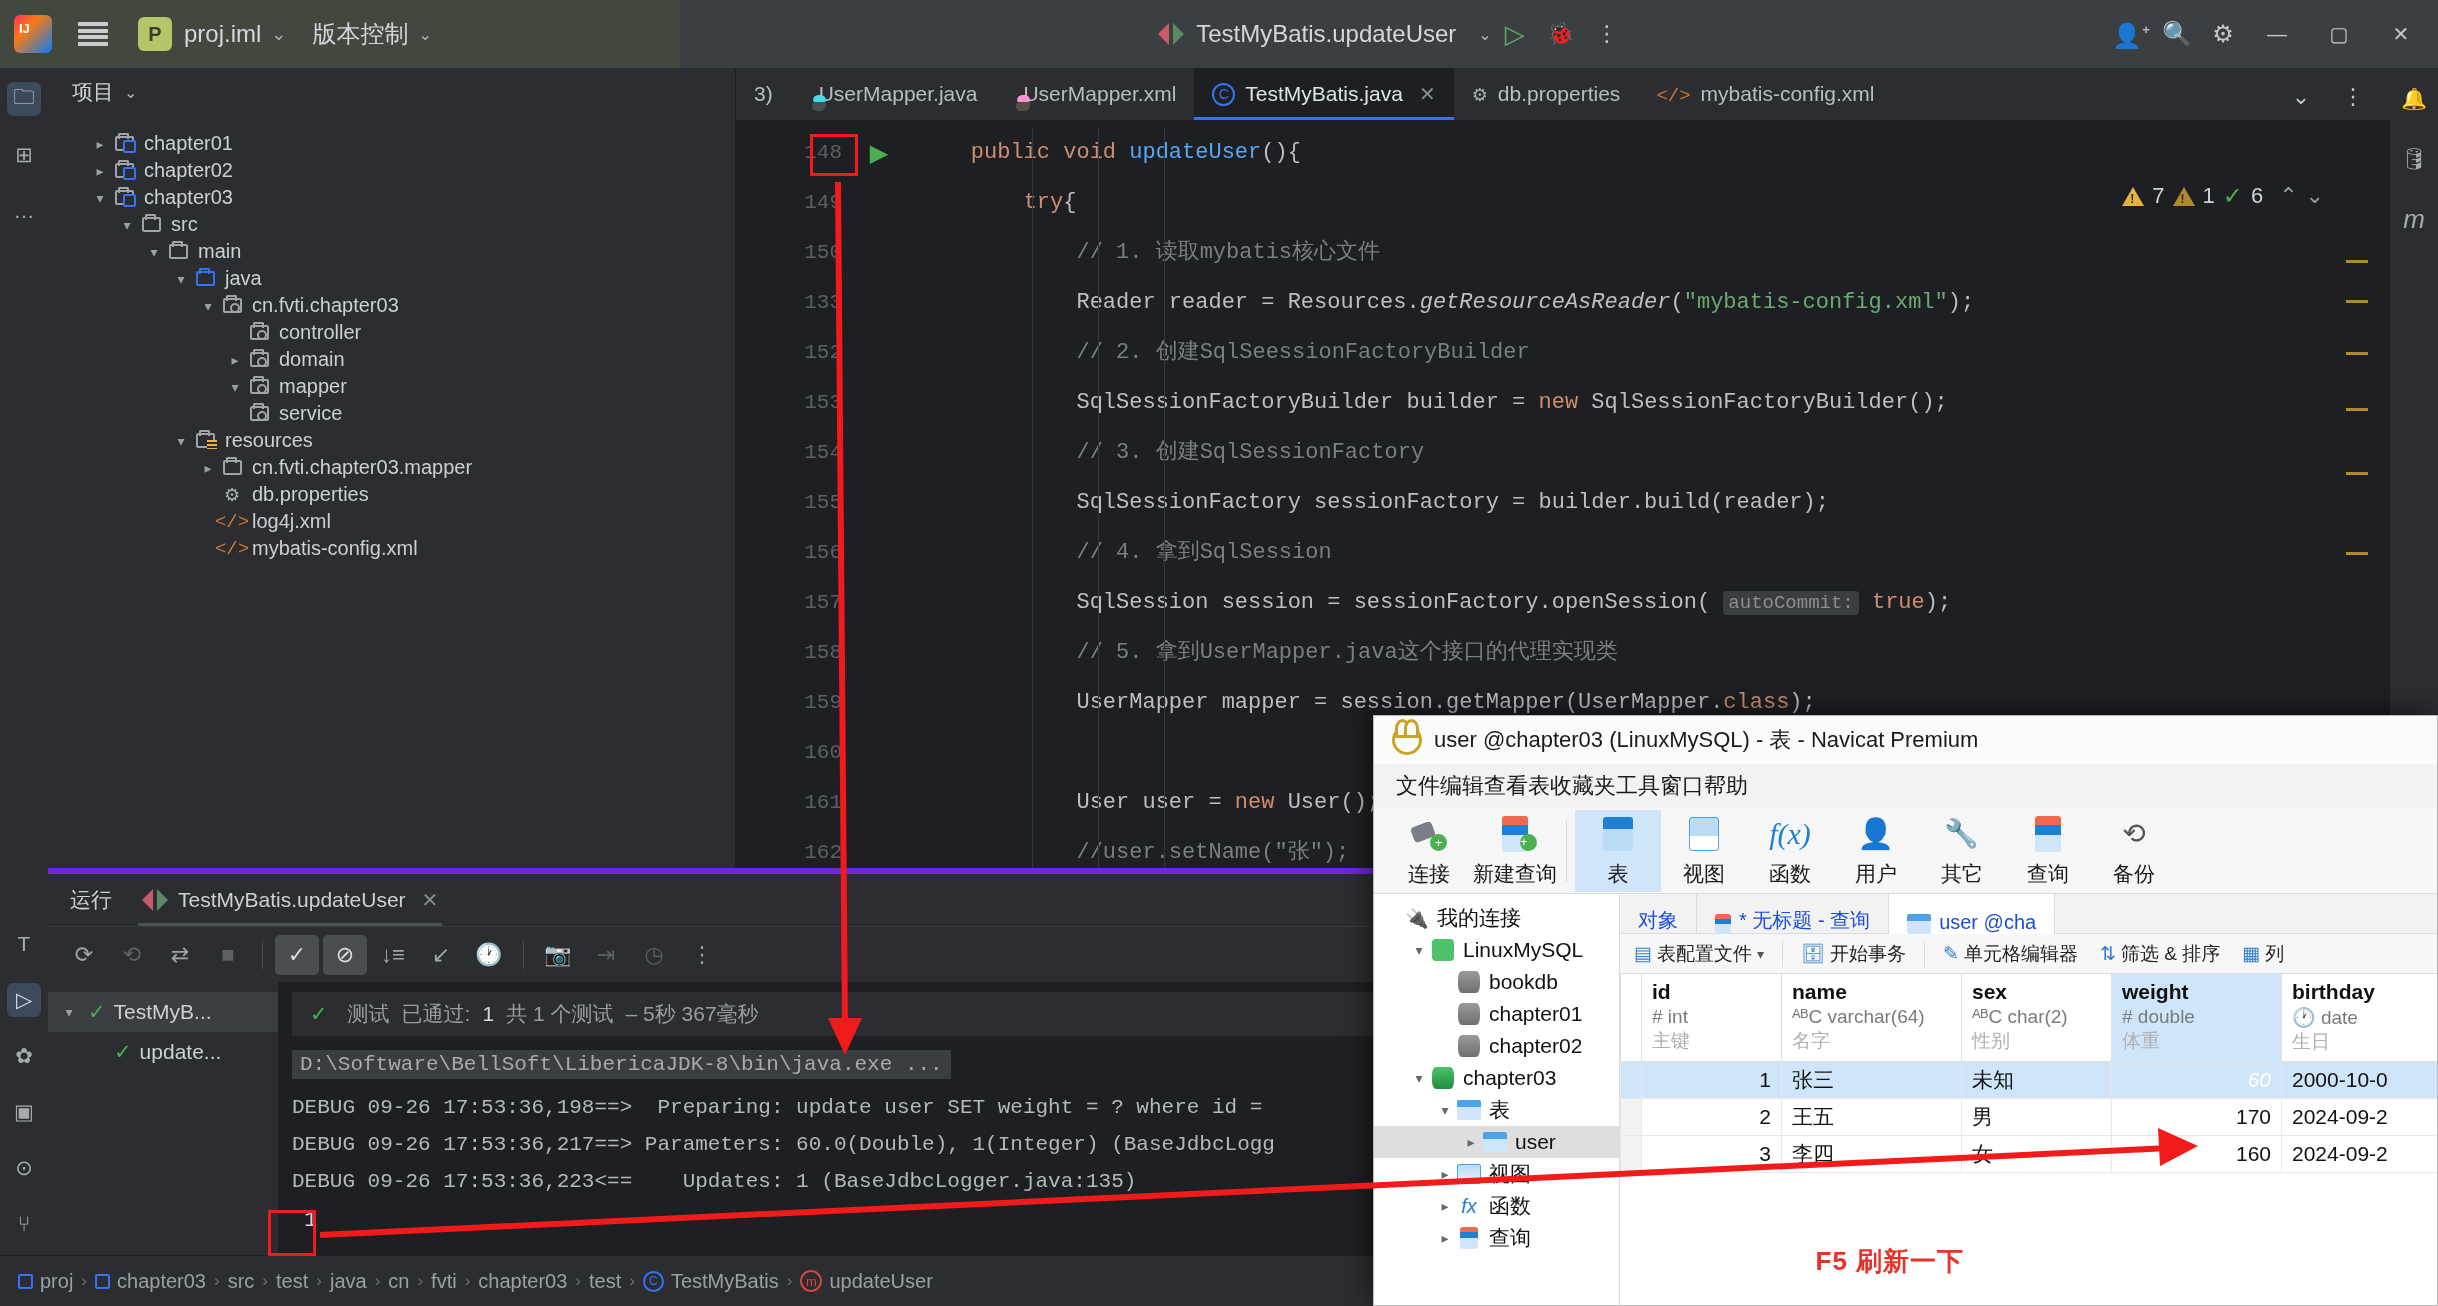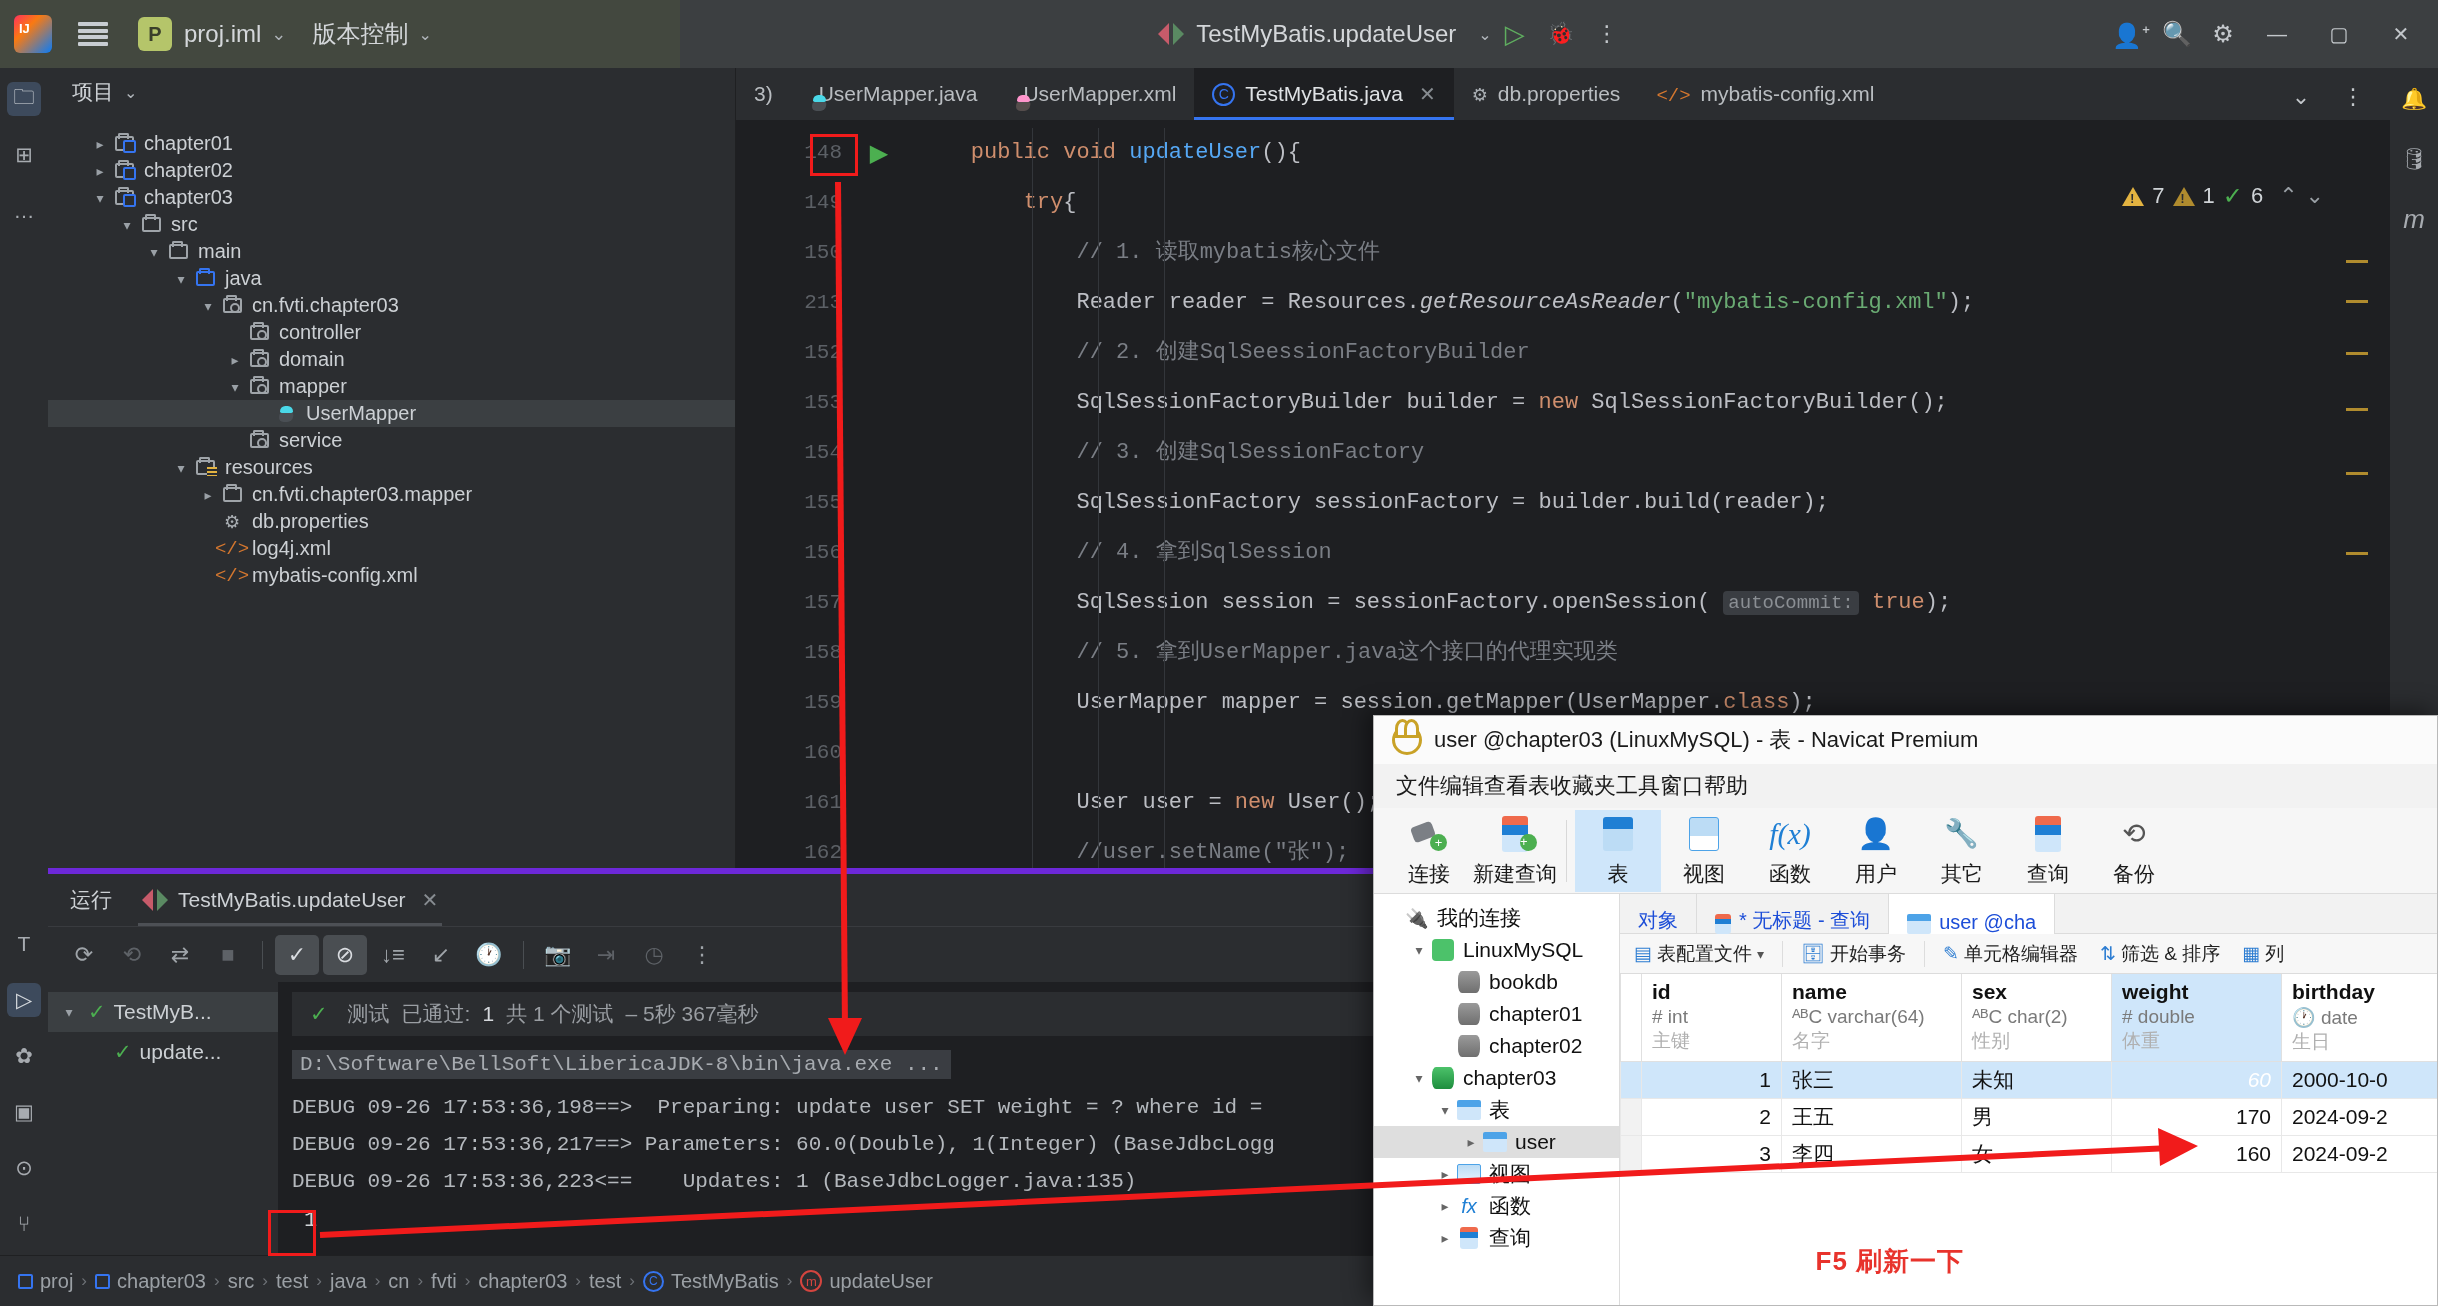--- a/index.html
+++ b/index.html
@@ -360,27 +360,20 @@
           </span>
           <span>domain</span>
         </div>
         <div class="trow" style="padding-left: 176px;">
           <span class="tarrow">▾</span>
           <span class="ticon">
             <span class="fld fld-pkg"></span>
           </span>
           <span>mapper</span>
         </div>
-        <div class="trow sel" style="padding-left: 203px;">
-          <span class="tarrow"></span>
-          <span class="ticon">
-            <span class="javaic"></span>
-          </span>
-          <span>UserMapper</span>
-        </div>
         <div class="trow" style="padding-left: 176px;">
           <span class="tarrow"></span>
           <span class="ticon">
             <span class="fld fld-pkg"></span>
           </span>
           <span>service</span>
         </div>
         <div class="trow" style="padding-left: 122px;">
           <span class="tarrow">▾</span>
           <span class="ticon">
@@ -450,21 +443,21 @@
         <div class="tabrest">
           <span class="ic-btn">⌄</span>
           <span class="ic-btn">⋮</span>
         </div>
       </div>
     <div class="codearea">
       <div class="gutter" id="code-gutter">
           <div class="gln">148</div>
           <div class="gln">149</div>
           <div class="gln">150</div>
-          <div class="gln">213</div>
+          <div class="gln">133</div>
           <div class="gln">152</div>
           <div class="gln">153</div>
           <div class="gln">154</div>
           <div class="gln">155</div>
           <div class="gln">156</div>
           <div class="gln">157</div>
           <div class="gln">158</div>
           <div class="gln">159</div>
           <div class="gln">160</div>
           <div class="gln">161</div>

